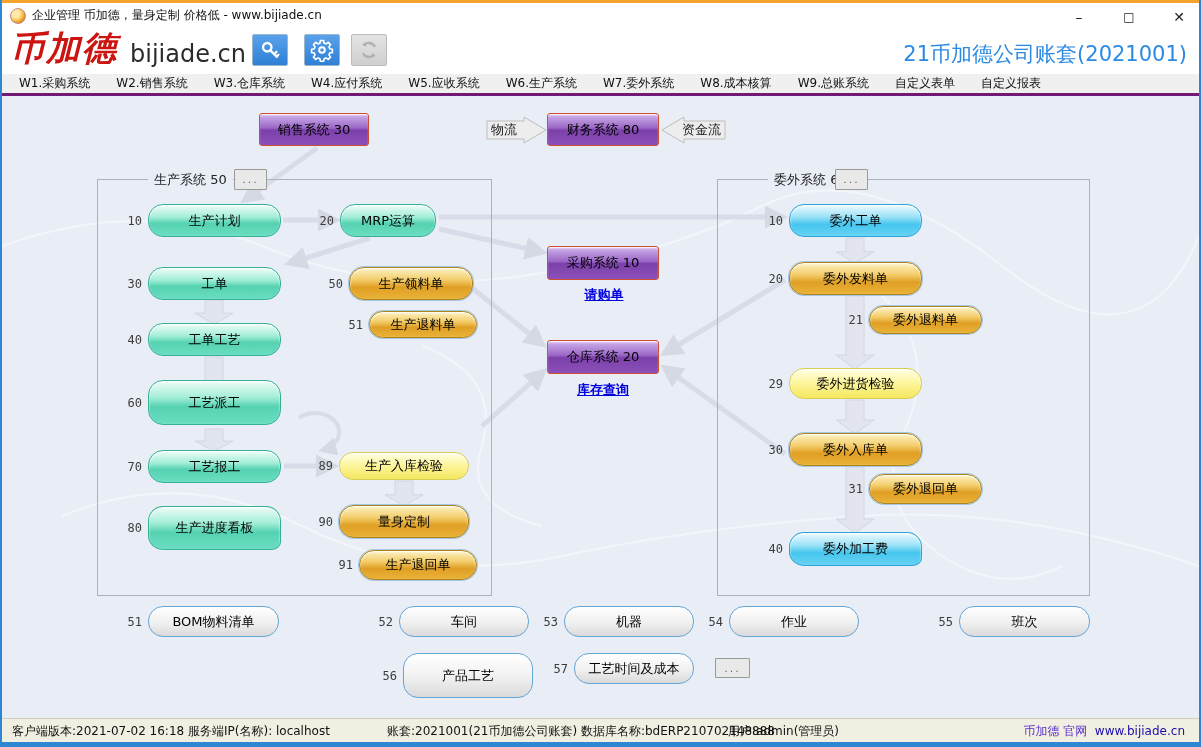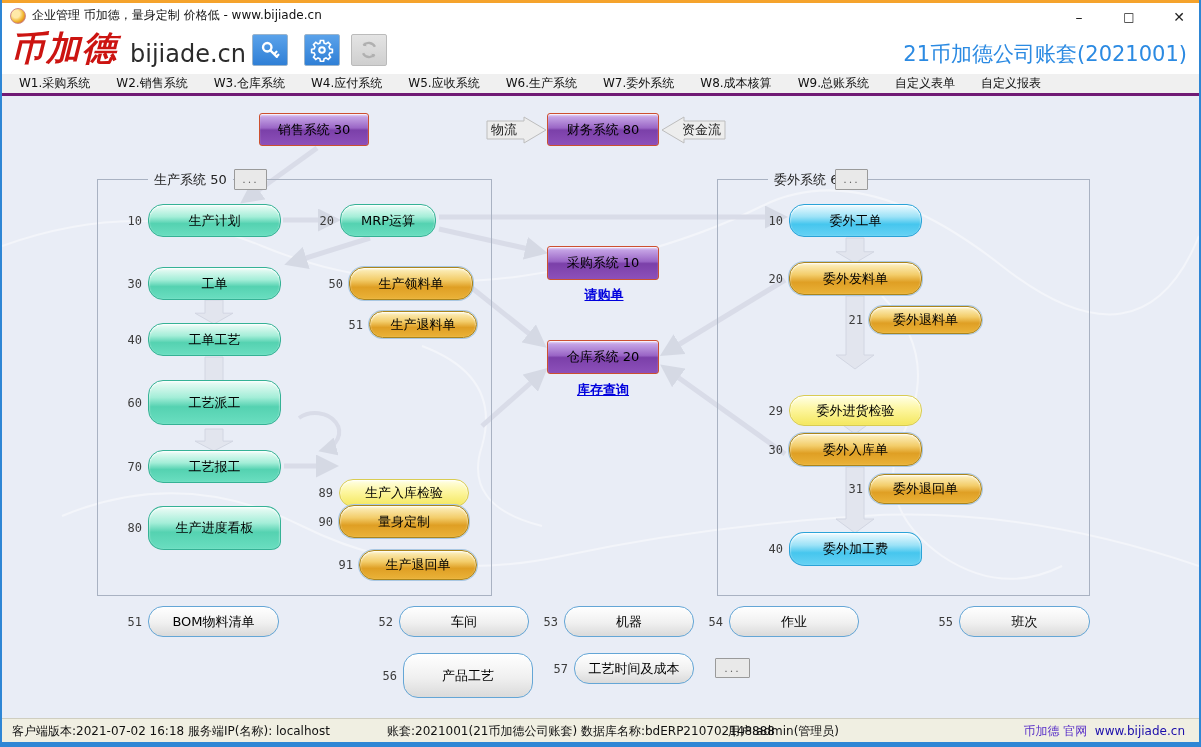--- a/index.html
+++ b/index.html
@@ -55,21 +55,21 @@
     box-shadow:inset 0 1px 1px rgba(255,255,255,.7);}
   .type-teal,.type-tealdoc{ border:1px solid #35b295; border-radius:15px;
     background:linear-gradient(180deg,#eefcf7 0%,#a4eed8 38%,#55d2b1 60%,#6adec0 100%);
     box-shadow:inset 0 1px 2px #fff;}
   .type-tealdoc{ border-radius:15px 15px 10px 16px / 15px 15px 8px 14px; }
   .type-orange{ border:1px solid #ab851b; border-radius:15px;
     background:linear-gradient(180deg,#fdf2c4 0%,#f3cd6a 38%,#df9f24 62%,#eab238 100%);
     box-shadow:0 0 0 1px #a9c7e2, inset 0 1px 2px #fff;}
   .type-yellow{ border:1px solid #d9cc52; border-radius:15px;
     background:linear-gradient(180deg,#ffffe6 0%,#fdf6a0 45%,#f4e75e 100%);
-    box-shadow:inset 0 1px 2px #fff;margin-top:27px;}
+    box-shadow:inset 0 1px 2px #fff;}
   .type-cyan,.type-cyandoc{ border:1px solid #2aa3d8; border-radius:15px;
     background:linear-gradient(180deg,#eefaff 0%,#9ce2f7 38%,#46c6ee 62%,#66d2f4 100%);
     box-shadow:inset 0 1px 2px #fff;}
   .type-cyandoc{ border-radius:15px 15px 10px 16px / 15px 15px 8px 14px; }
   .type-plain{ border:1px solid #64a6d6; border-radius:15px;
     background:linear-gradient(180deg,#ffffff 0%,#f0f0f0 55%,#dadada 100%);}
   .type-more{ border:1px solid #9a9a9a; background:#e9e9e9; color:#666; font-size:11px;
     letter-spacing:2px; border-radius:1px; }
   .type-link{ color:#0000dd; text-decoration:underline; font-weight:600; }
   .flowlabel{ position:absolute; width:62px; height:28px; }

